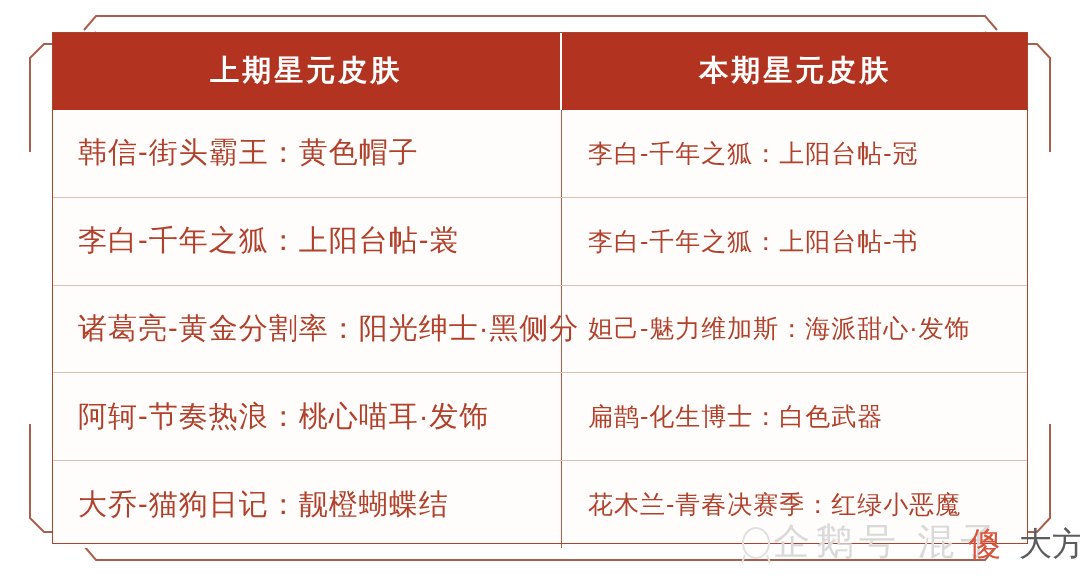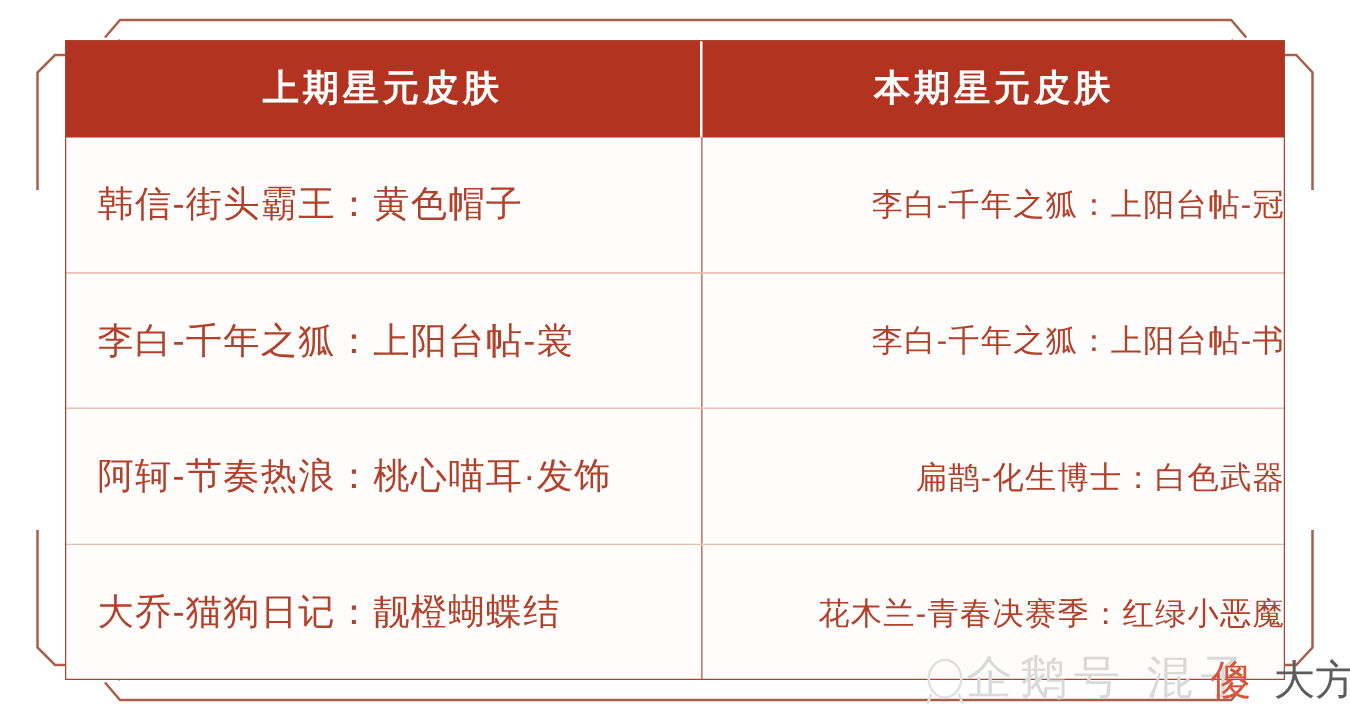--- a/index.html
+++ b/index.html
@@ -32,21 +32,21 @@
     top: 32px;
     width: 976px;
     height: 512px;
   }
 
   table.skin-table {
     width: 100%;
     height: 100%;
     border-collapse: collapse;
     table-layout: fixed;
-    background: #b91c1c;
+    background: #0f766e;
   }
 
   table.skin-table col.c-left  { width: 52.2%; }
   table.skin-table col.c-right { width: 47.8%; }
 
   thead th {
     background: #b23320;
     color: #ffffff;
     height: 78px;
     font-size: 29px;
@@ -70,21 +70,20 @@
     vertical-align: middle;
     border-bottom: 1.5px solid #e3bdb0;
     background: #fffdfb;
     white-space: nowrap;
   }
   tbody tr:last-child td {
     border-bottom: none;
   }
   tbody td.col-sep-body {
     border-left: 1.5px solid #b06048;
-    text-align: right;
   }
   tbody td.cell-left {
     font-size: 29px;
   }
 
   
   #table-border {
     position: absolute;
     left: 52px;
     top: 32px;
@@ -163,20 +162,24 @@
       </tr>
     </thead>
     <tbody>
       <tr>
         <td class="cell-left">韩信-街头霸王：黄色帽子</td>
         <td class="col-sep-body">李白-千年之狐：上阳台帖-冠</td>
       </tr>
       <tr>
         <td class="cell-left">李白-千年之狐：上阳台帖-裳</td>
         <td class="col-sep-body">李白-千年之狐：上阳台帖-书</td>
+      </tr>
+      <tr>
+        <td class="cell-left">诸葛亮-黄金分割率：阳光绅士·黑侧分</td>
+        <td class="col-sep-body">妲己-魅力维加斯：海派甜心·发饰</td>
       </tr>
       <tr>
         <td class="cell-left">阿轲-节奏热浪：桃心喵耳·发饰</td>
         <td class="col-sep-body">扁鹊-化生博士：白色武器</td>
       </tr>
       <tr>
         <td class="cell-left">大乔-猫狗日记：靓橙蝴蝶结</td>
         <td class="col-sep-body">花木兰-青春决赛季：红绿小恶魔</td>
       </tr>
     </tbody>

